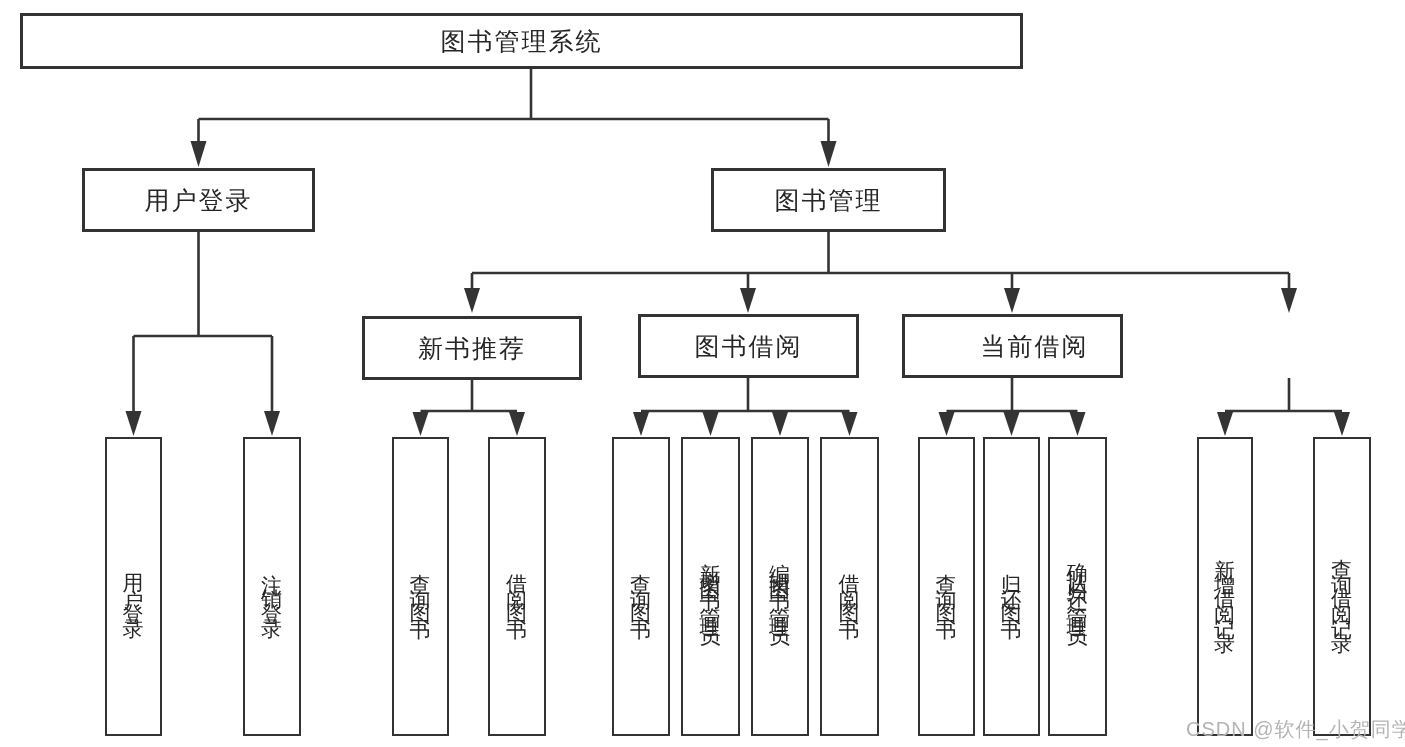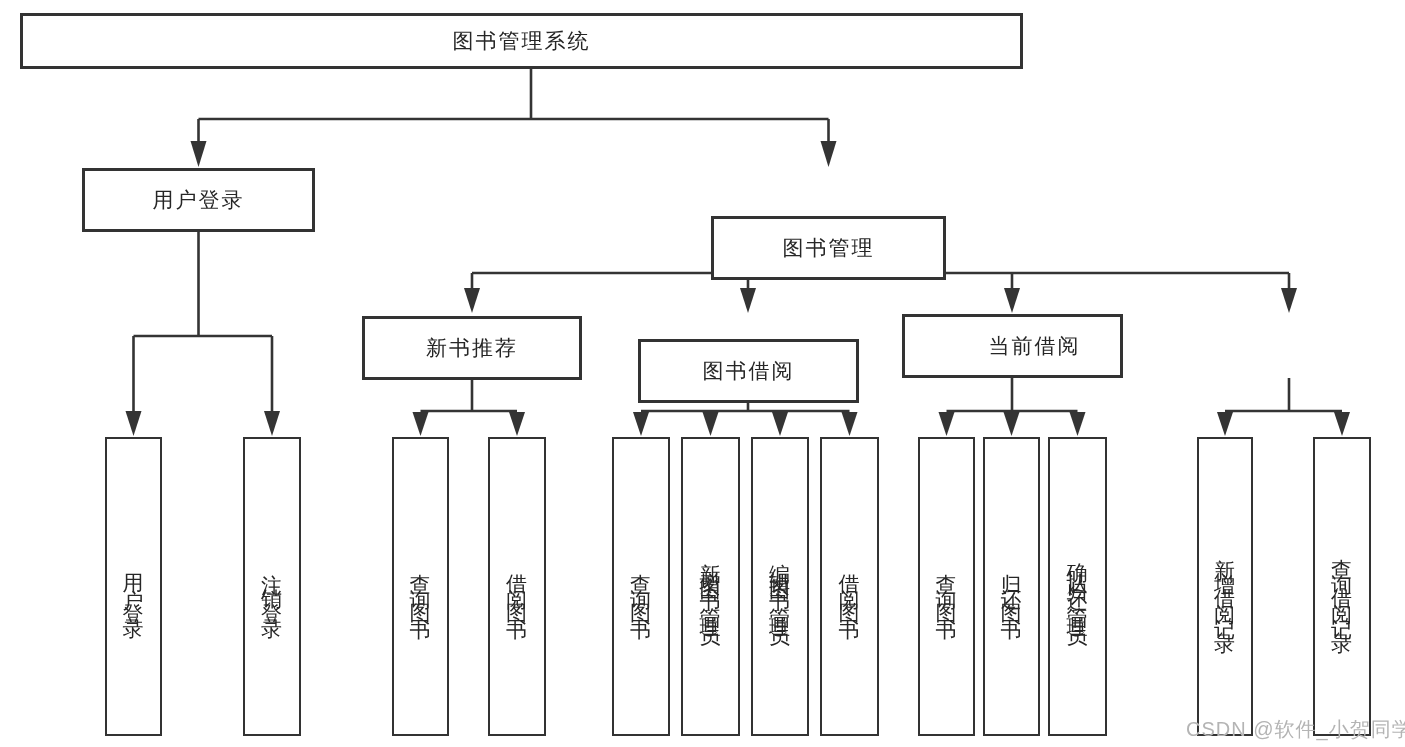--- a/index.html
+++ b/index.html
@@ -34,21 +34,21 @@
     position: absolute;
     box-sizing: border-box;
     background: #ffffff;
     border: 3px solid #333333;
     color: #262626;
     display: flex;
     align-items: center;
     justify-content: center;
   }
   .hbox {
-    font-size: 21px;
+    font-size: 25px;
     letter-spacing: 2px;
     white-space: nowrap;
   }
   .leaf {
     border-width: 2.5px;
   }
   .leaf .vtext {
     writing-mode: vertical-rl;
     text-orientation: mixed;
     font-size: 21px;
@@ -126,28 +126,28 @@
     <polygon points="1334,412 1350,412 1342,436"></polygon>
   </svg>
 
   <div class="node hbox" style="left:20px; top:13px; width:1003px; height:56px;">
     <span>图书管理系统</span>
   </div>
 
   <div class="node hbox" style="left:82px; top:168px; width:233px; height:64px;">
     <span>用户登录</span>
   </div>
-  <div class="node hbox" style="left:711px; top:168px; width:235px; height:64px;margin-top:48px;">
+  <div class="node hbox" style="left:711px; top:168px; width:235px; height:64px;">
     <span>图书管理</span>
   </div>
 
   <div class="node hbox" style="left:362px; top:316px; width:220px; height:64px;">
     <span>新书推荐</span>
   </div>
-  <div class="node hbox" style="left:638px; top:314px; width:221px; height:64px;margin-top:25px;">
+  <div class="node hbox" style="left:638px; top:314px; width:221px; height:64px;">
     <span>图书借阅</span>
   </div>
   <div class="node hbox" style="left:902px; top:314px; width:221px; height:64px;padding-left:44px;">
     <span>当前借阅</span>
   </div>
 
   <div class="node leaf" style="left:105px; top:437px; width:57px; height:299px;">
     <span class="vtext">用户登录</span>
   </div>
   <div class="node leaf" style="left:243px; top:437px; width:58px; height:299px;">

